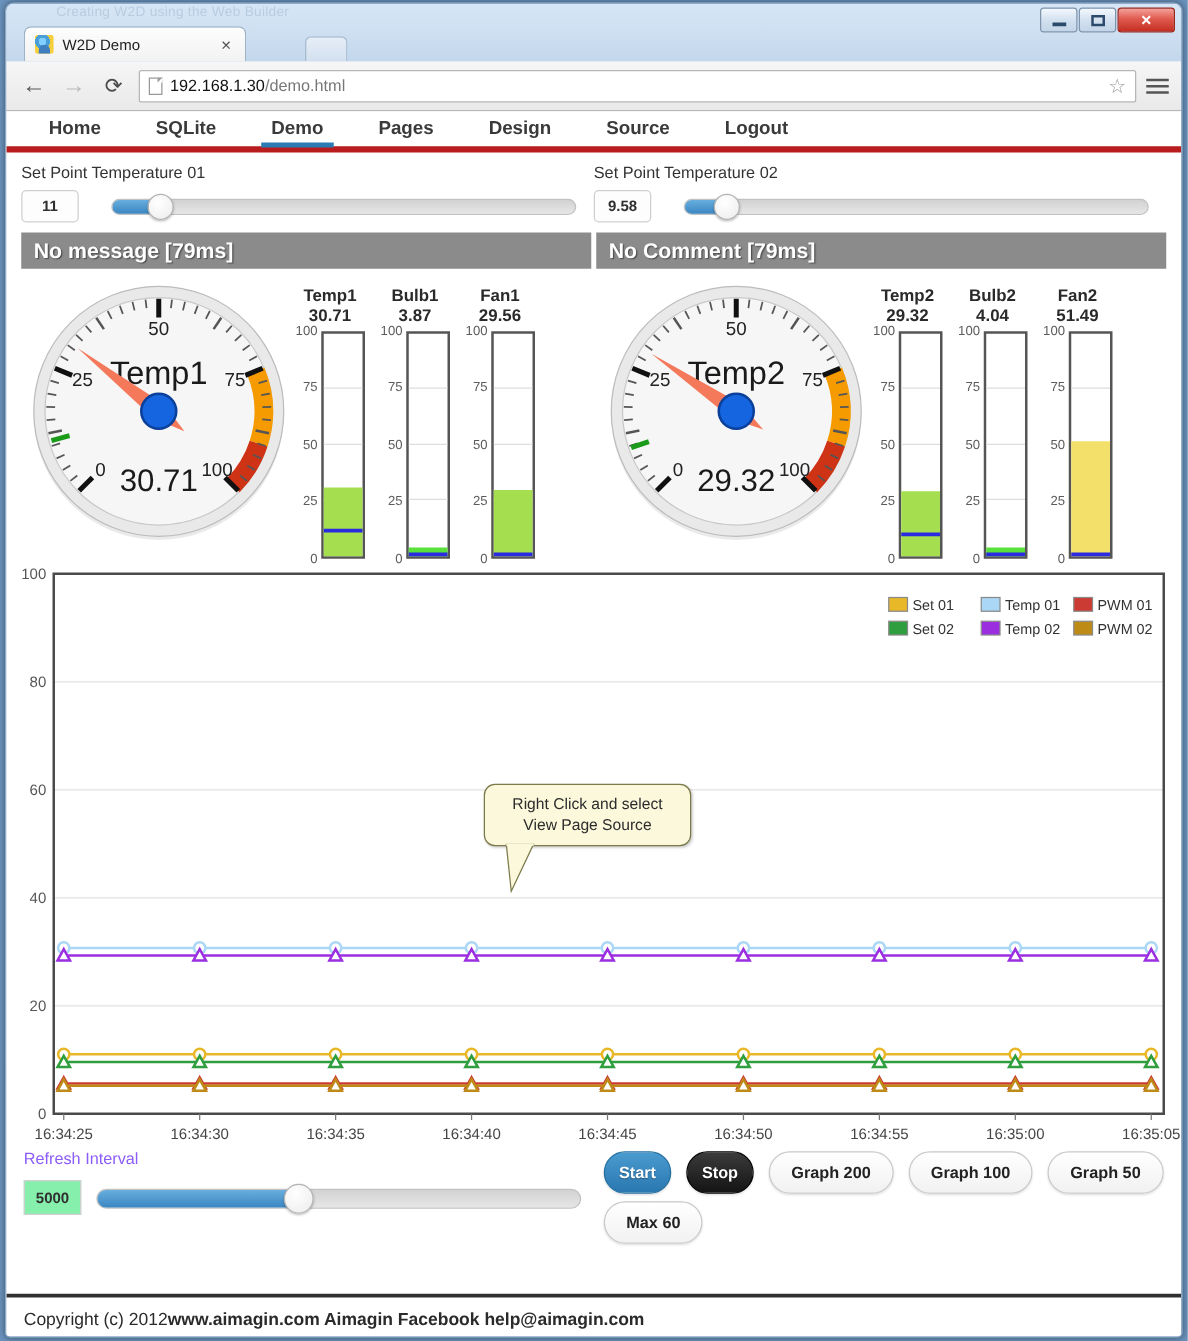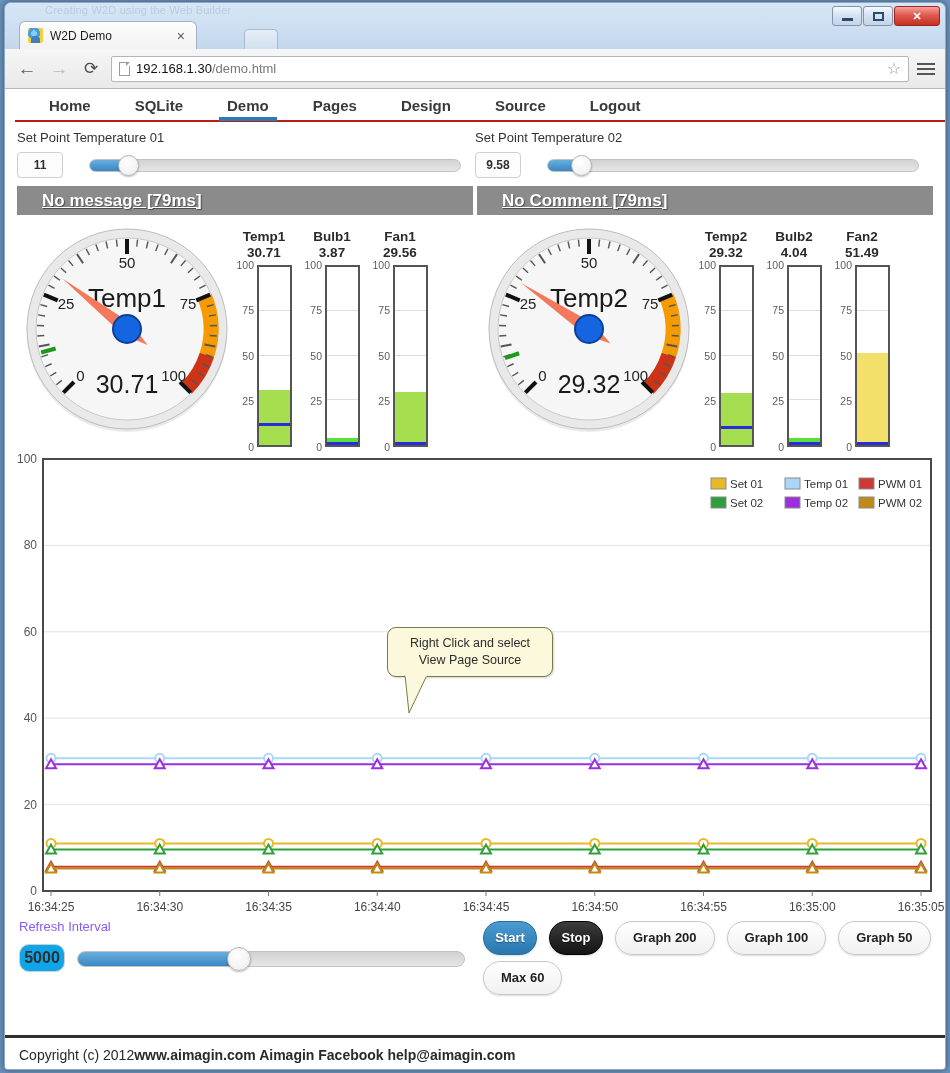--- a/index.html
+++ b/index.html
@@ -87,21 +87,21 @@
     border-style:solid;border-color:transparent transparent #fff #9a9a9a;}
   .url { font-size: 13px; color: #777; }
   .url b { color: #111; font-weight: normal; }
   .star { font-size: 16px; color:#9a9a9a; }
   .hamburger { width:18px; display:flex; flex-direction:column; gap:3px; }
   .hamburger i { display:block; height:2px; background:#555; }
   
   .page { height: 982px; background:#fff; overflow:hidden; position:relative; }
   .nav {
     height: 33px; display:flex; align-items:flex-end; gap: 0;
-    border-bottom: 2px solid #b91c1c; padding-left: 12px; margin-left: 10px;
+    border-bottom: 5px solid #b91c1c; padding-left: 12px;
   }
   .nav-item {
     padding: 0 22px 6px 22px; font-size: 15px; font-weight: bold; color:#3a3a3a;
     position: relative;
   }
   .nav-item.active:after {
     content:""; position:absolute; left: 14px; right: 14px; bottom: -1px;
     height: 4px; background:#2b7cb5;
   }
   
@@ -126,23 +126,22 @@
   }
   .slider .knob {
     position:absolute; top:-3px; width:21px; height:21px; border-radius:50%;
     background: radial-gradient(circle at 40% 32%, #ffffff, #ececec);
     border:1px solid #b4b4b4; box-shadow: 0 1px 2px rgba(0,0,0,.28);
   }
   
   .msgbars { display:flex; gap: 4px; padding: 8px 12px 0 12px; }
   .msgbar {
     flex:1; height: 29px; background:#8b8b8b; display:flex; align-items:center;
-    padding-left: 25px; color:#fff; font-size: 17px; font-weight: bold;
+    padding-left: 10px; color:#fff; font-size: 17px; font-weight: bold;
     text-shadow: 1px 1px 1px rgba(0,0,0,.45);
-    text-decoration: underline;
   }
   
   .gaugearea { display:flex; padding: 6px 8px 0 8px; }
   .half { width: 50%; display:flex; align-items:flex-start; }
   .dial { width: 212px; height: 212px; position: relative; flex: none; margin-left: 8px; }
   .dial svg { display:block; }
   .bars { display:flex; gap: 6px; padding-top: 8px; }
   .bar-col { width: 62px; text-align:center; }
   .bar-title { font-size: 13.5px; font-weight: bold; color:#2a2a2a; line-height: 1.15; }
   .bar-val   { font-size: 13.5px; font-weight: bold; color:#2a2a2a; line-height: 1.2; }
@@ -168,22 +167,22 @@
   .cb-bubble {
     background:#fbf8dc; border:1px solid #7a7a4a; border-radius: 9px;
     padding: 7px 6px; text-align:center; font-size: 12.5px; color:#2c2c2c; line-height:1.35;
     box-shadow: 1px 1px 2px rgba(0,0,0,.18);
   }
   
   .bottom { padding: 6px 14px 0 14px; position: relative; height: 92px; }
   .ri-label { font-size: 13px; color:#8b5cf6; }
   .ri-row { display:flex; align-items:center; gap:12px; margin-top: 10px; }
   .ri-box {
-    width: 46px; height: 28px; border:1px solid #cfcfcf; border-radius:10px; background:#0ea5e9;
-    display:flex; align-items:center; justify-content:center; font-size:16px; font-weight:bold; color:#2f2f2f;
+    width: 46px; height: 28px; border:1px solid #cfcfcf; border-radius:0; background:#86efac;
+    display:flex; align-items:center; justify-content:center; font-size:12px; font-weight:bold; color:#2f2f2f;
   }
   .ri-slider { position:relative; width: 388px; height: 18px; }
   .ri-slider .track { position:absolute; left:0; right:0; top:2px; height:16px; border-radius:8px;
     background: linear-gradient(180deg,#d2d2d2,#e6e6e6); border:1px solid #c2c2c2; }
   .ri-slider .fill { position:absolute; left:1px; top:3px; height:14px; border-radius:7px;
     background: linear-gradient(180deg,#68aede,#3b87c2); }
   .ri-slider .knob { position:absolute; top:-2px; width:24px; height:24px; border-radius:50%;
     background: radial-gradient(circle at 40% 32%, #ffffff, #ececec);
     border:1px solid #b4b4b4; box-shadow:0 1px 2px rgba(0,0,0,.28); }
   .btnrow { position:absolute; left: 478px; top: 8px; display:flex; gap: 12px; align-items:center; }

